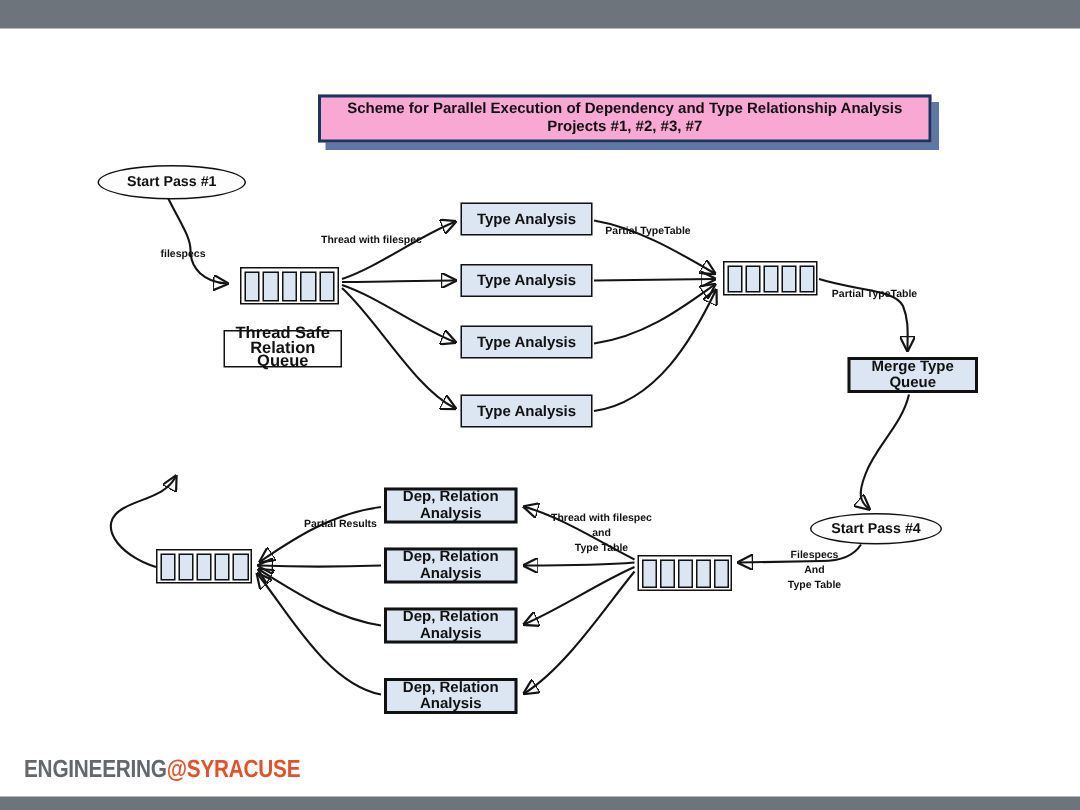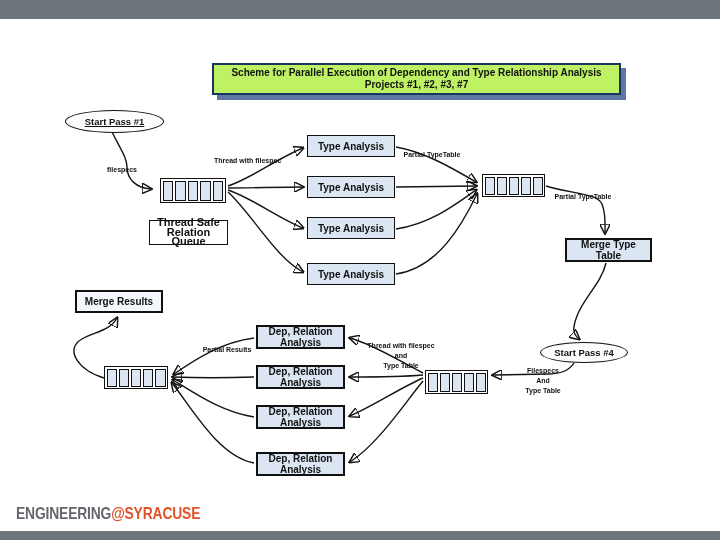--- a/index.html
+++ b/index.html
@@ -5,21 +5,21 @@
   * { margin:0; padding:0; box-sizing:border-box; }
   body { font-family:"Liberation Sans", sans-serif; background:#fff; }
   #root { position:relative; width:720px; height:540px; background:#ffffff; overflow:hidden; }
   .bar { position:absolute; left:0; width:720px; background:#6e747b; }
   #topbar { top:0; height:19px; }
   #botbar { top:531px; height:9px; }
 
   #edges { position:absolute; left:0; top:0; pointer-events:none; }
   #edges path { fill:none; stroke:#141414; stroke-width:1.4; }
 
-  .title-box { position:absolute; left:212px; top:63px; width:409px; background:#bef264;
+  .title-box { position:absolute; left:212px; top:63px; width:409px; background:#f9a8d4;
     border:2px solid #17375e; box-shadow:5px 5px 0 #5e77a4; text-align:center;
     font-weight:bold; font-size:10px; line-height:12px; color:#111; padding:2px 2px; }
 
   .node { position:absolute; background:#dce6f2; border:1.6px solid #111; display:flex;
     flex-direction:column; align-items:center; justify-content:center; text-align:center;
     font-weight:bold; font-size:10px; line-height:11px; color:#111; }
   .thick { border-width:2px; }
   .white-fill { background:#f4f7fb; }
   .plain { background:#ffffff; }
 
@@ -70,21 +70,21 @@
     <path d="M 254,417 C 222,412 196,394 173,380" marker-end="url(#ah)"></path>
     <path d="M 254,463 C 218,456 192,408 172,383" marker-end="url(#ah)"></path>
     <path d="M 104,378 C 78,370 64,349 82,339 C 94,332 110,331 117,318" marker-end="url(#ah)"></path>
   </svg>
 
   <div class="title-box">
     <span style="display:block">Scheme for Parallel Execution of Dependency and Type Relationship Analysis</span>
     <span style="display:block">Projects #1, #2, #3, #7</span>
   </div>
 
-  <div class="ellipse" style="left:65px; top:110px; width:99px; height:23px;text-decoration:underline;">Start Pass #1</div>
+  <div class="ellipse" style="left:65px; top:110px; width:99px; height:23px;">Start Pass #1</div>
 
   <div class="elabel" style="left:93px; top:165px; width:58px;">filespecs</div>
 
   <div class="queue" style="left:160px; top:178px; width:66px; height:25px;">
     <div></div>
     <div></div>
     <div></div>
     <div></div>
     <div></div>
   </div>
@@ -108,21 +108,21 @@
     <div></div>
     <div></div>
     <div></div>
     <div></div>
   </div>
 
   <div class="elabel" style="left:550px; top:192px; width:66px;">Partial TypeTable</div>
 
   <div class="node thick" style="left:565px; top:238px; width:87px; height:24px;">
     <span>Merge Type</span>
-    <span>Table</span>
+    <span>Queue</span>
   </div>
 
   <div class="ellipse" style="left:540px; top:342px; width:88px; height:21px;">Start Pass #4</div>
 
   <div class="elabel" style="left:513px; top:366px; width:60px;">
     <span style="display:block">Filespecs</span>
     <span style="display:block">And</span>
     <span style="display:block">Type Table</span>
   </div>
 
@@ -160,18 +160,17 @@
   <div class="elabel" style="left:190px; top:345px; width:74px;">Partial Results</div>
 
   <div class="queue" style="left:104px; top:366px; width:64px; height:23px;">
     <div></div>
     <div></div>
     <div></div>
     <div></div>
     <div></div>
   </div>
 
-  <div class="node thick white-fill" style="left:75px; top:290px; width:88px; height:23px;">Merge Results</div>
 
   <div class="logo">
     <span class="g">ENGINEERING</span><span class="o">@SYRACUSE</span>
   </div>
 </div>
 
 </body></html>

